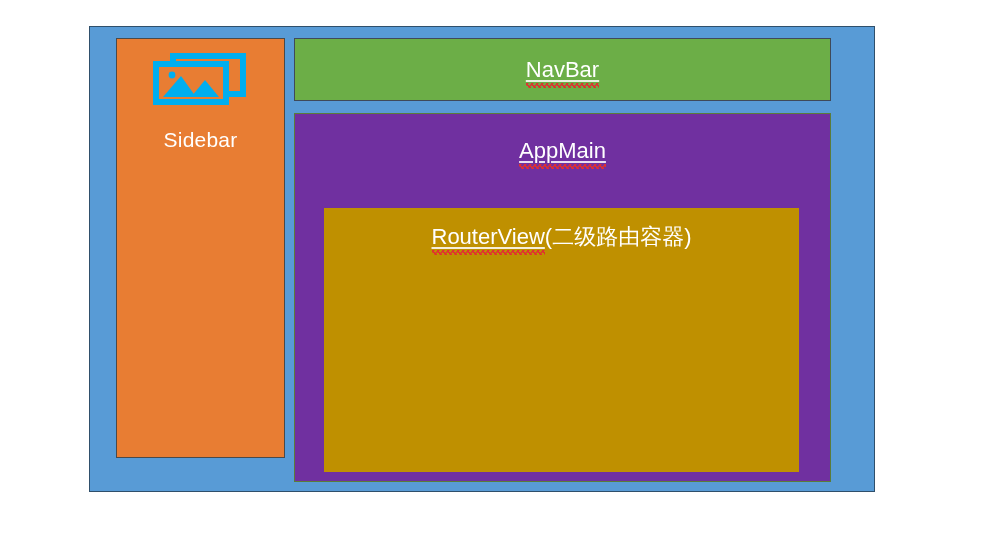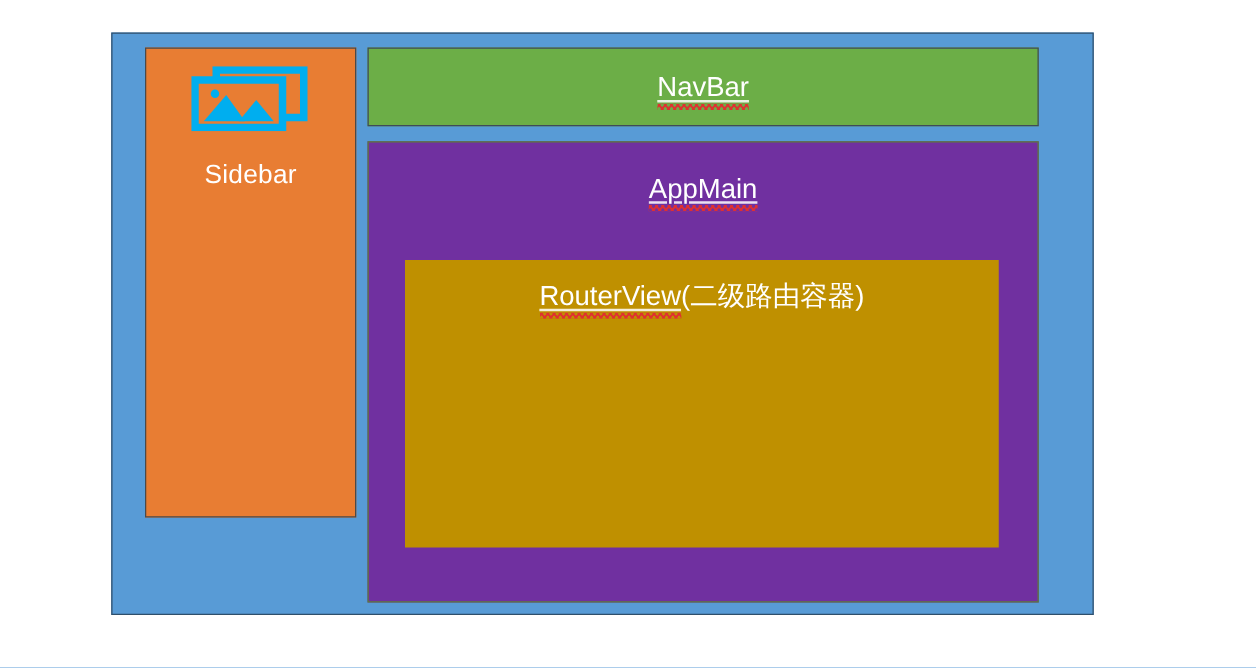--- a/index.html
+++ b/index.html
@@ -50,21 +50,21 @@
     border: 1px solid #2f4f6b;
     box-sizing: border-box;
   }
 
   
   #sidebar {
     position: absolute;
     left: 26px;
     top: 11px;
     width: 169px;
-    height: 376px;
+    height: 420px;
     background: #E87D33;
     border: 1px solid #4a4a4a;
     box-sizing: border-box;
     display: flex;
     flex-direction: column;
     align-items: center;
   }
 
   #sidebar-logo {
     margin-top: 14px;
@@ -148,21 +148,21 @@
     font-size: 22px;
     line-height: 1;
   }
 
   
   #routerview {
     position: absolute;
     left: 29px;
     top: 94px;
     width: 475px;
-    height: 230px;
+    height: 264px;
     background: #BF9000;
   }
   #routerview-label {
     position: absolute;
     left: 0;
     right: 0;
     top: 18px;
     text-align: center;
     color: #ffffff;
     font-size: 22px;

